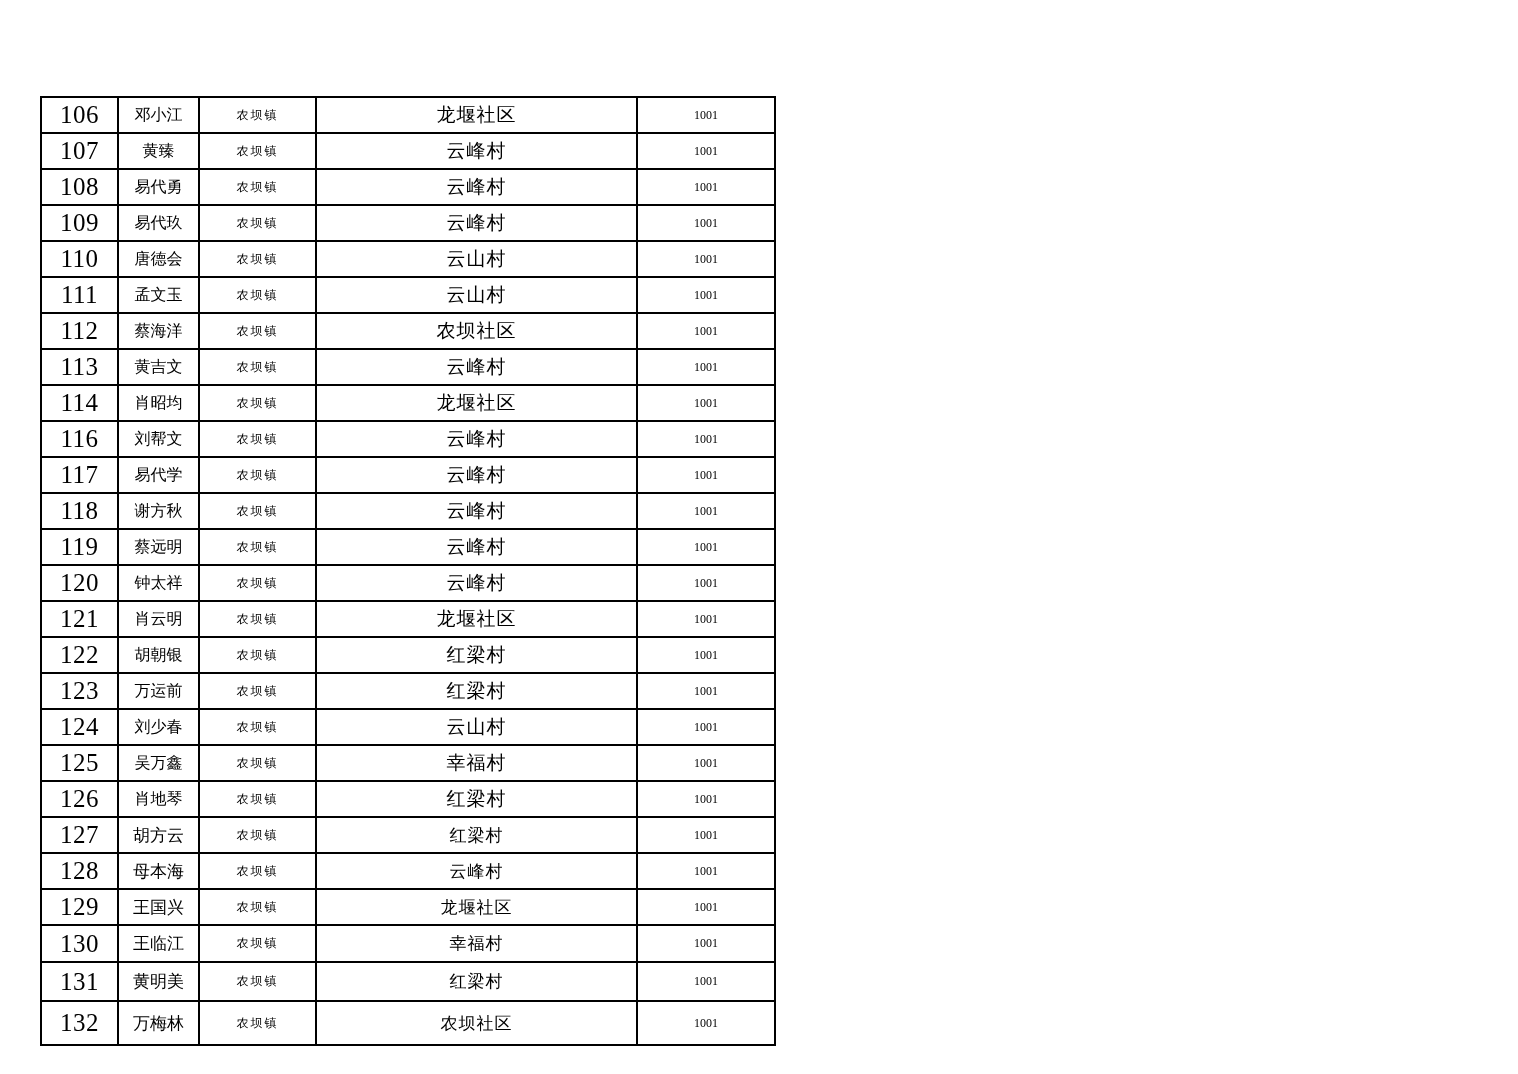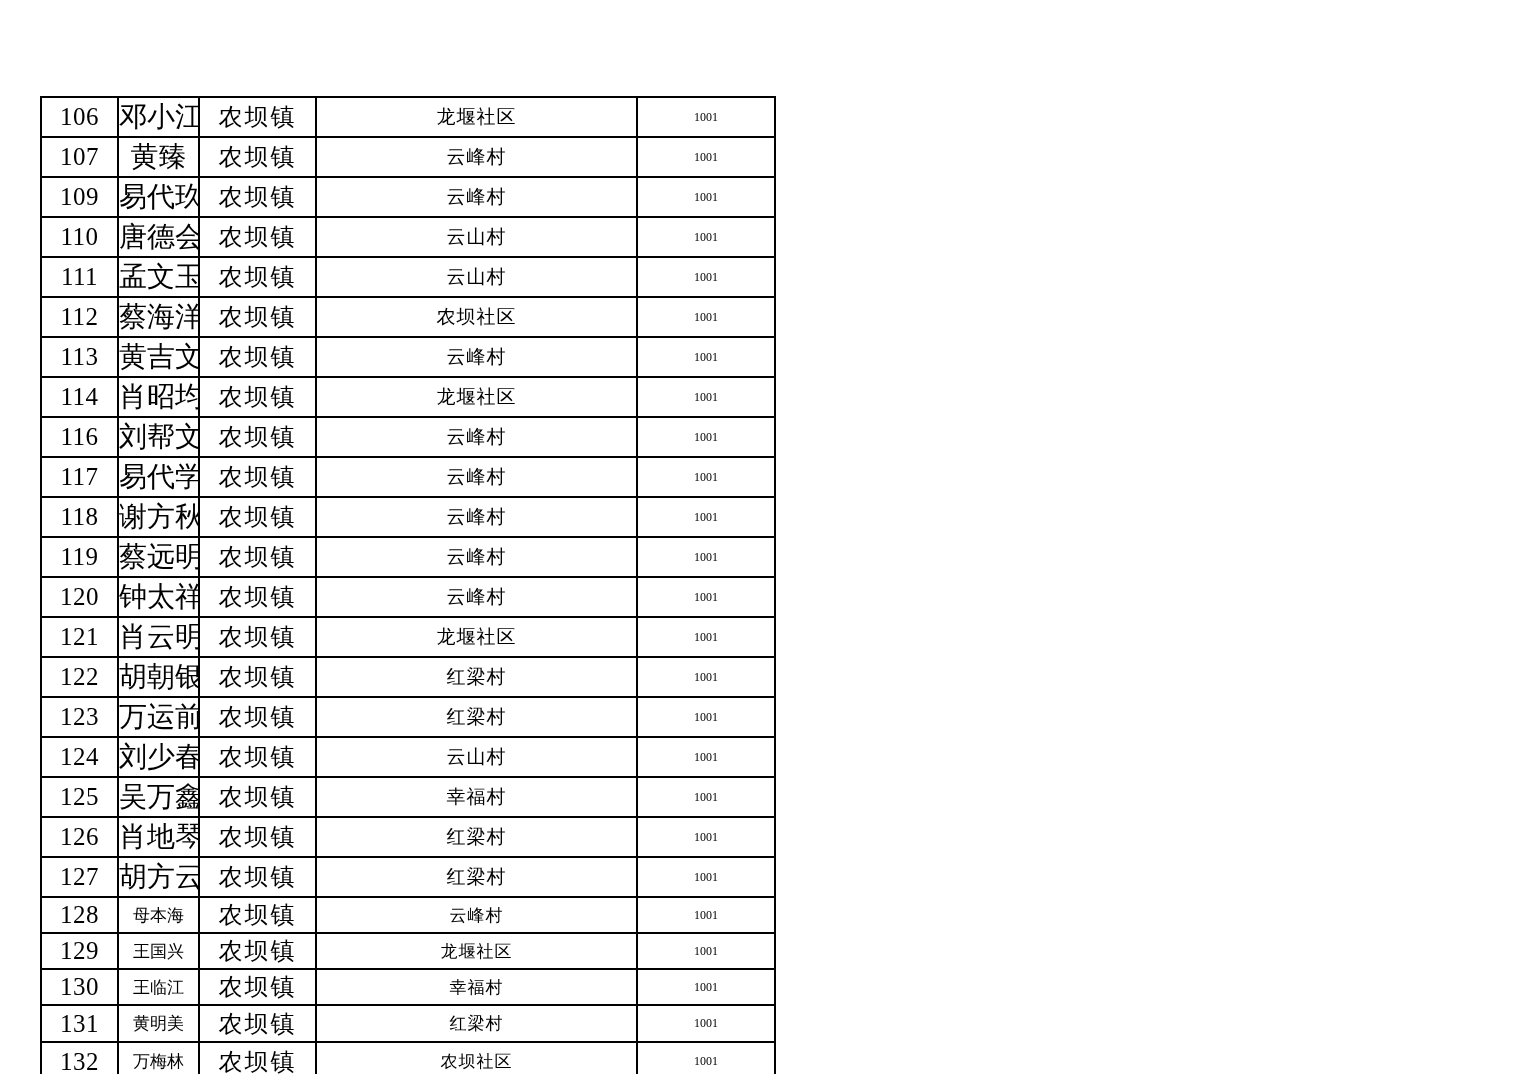--- a/index.html
+++ b/index.html
@@ -36,22 +36,22 @@
   }
   
   table.roster tr { height: 36px; }
   
   table.roster tr:nth-child(24) { height: 37px; padding-left: 48px; }
   table.roster tr:nth-child(25) { height: 39px; }
   table.roster tr:nth-child(26) { height: 44px; }
   table.roster tr:nth-child(27) { height: 40px; font-weight: bold; }
 
   td.col-no      { font-size: 25px; letter-spacing: 0.5px; }
-  td.col-name    { font-size: 28px; }
-  td.col-town    { font-size: 24px; letter-spacing: 2px; }
+  td.col-name    { font-size: 16px; }
+  td.col-town    { font-size: 12px; letter-spacing: 2px; }
   td.col-village { font-size: 19px; letter-spacing: 1px; }
   td.col-code    { font-size: 12px; vertical-align: bottom; padding-bottom: 4px; }
 
   
   table.roster tr:nth-child(n+21) td.col-name    { font-size: 17px; }
   table.roster tr:nth-child(n+21) td.col-village { font-size: 17px; }
 </style>
 </head>
 <body>
 
@@ -74,20 +74,27 @@
   </tr>
 
   <tr>
     <td class="col-no">107</td>
     <td class="col-name">黄臻</td>
     <td class="col-town">农坝镇</td>
     <td class="col-village">云峰村</td>
     <td class="col-code">1001</td>
   </tr>
 
+  <tr>
+    <td class="col-no">108</td>
+    <td class="col-name">易代勇</td>
+    <td class="col-town">农坝镇</td>
+    <td class="col-village">云峰村</td>
+    <td class="col-code">1001</td>
+  </tr>
 
   <tr>
     <td class="col-no">109</td>
     <td class="col-name">易代玖</td>
     <td class="col-town">农坝镇</td>
     <td class="col-village">云峰村</td>
     <td class="col-code">1001</td>
   </tr>
 
   <tr>

